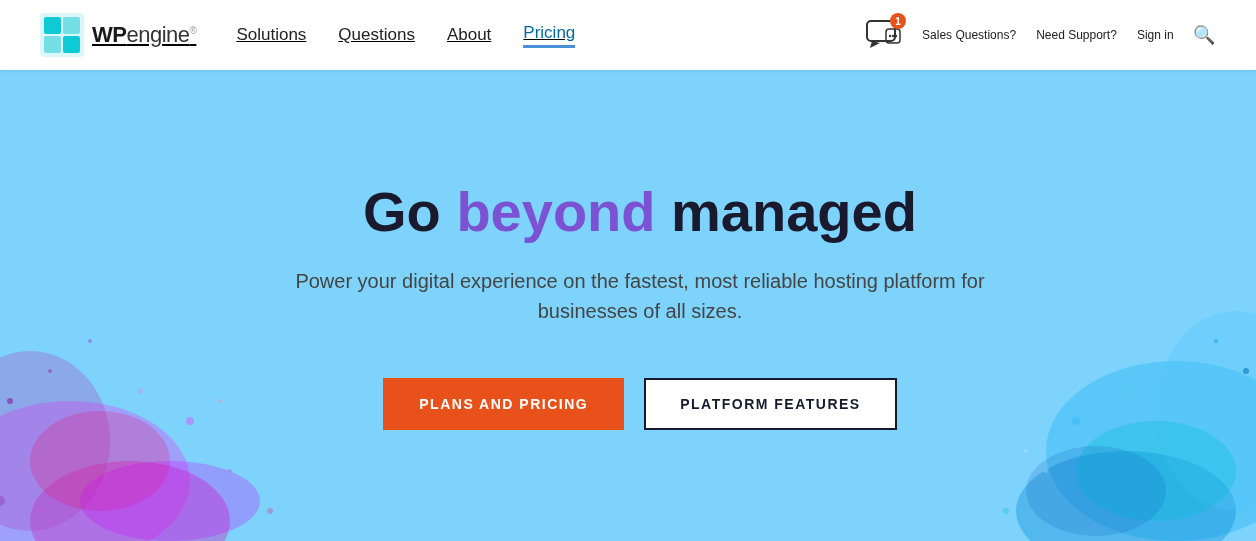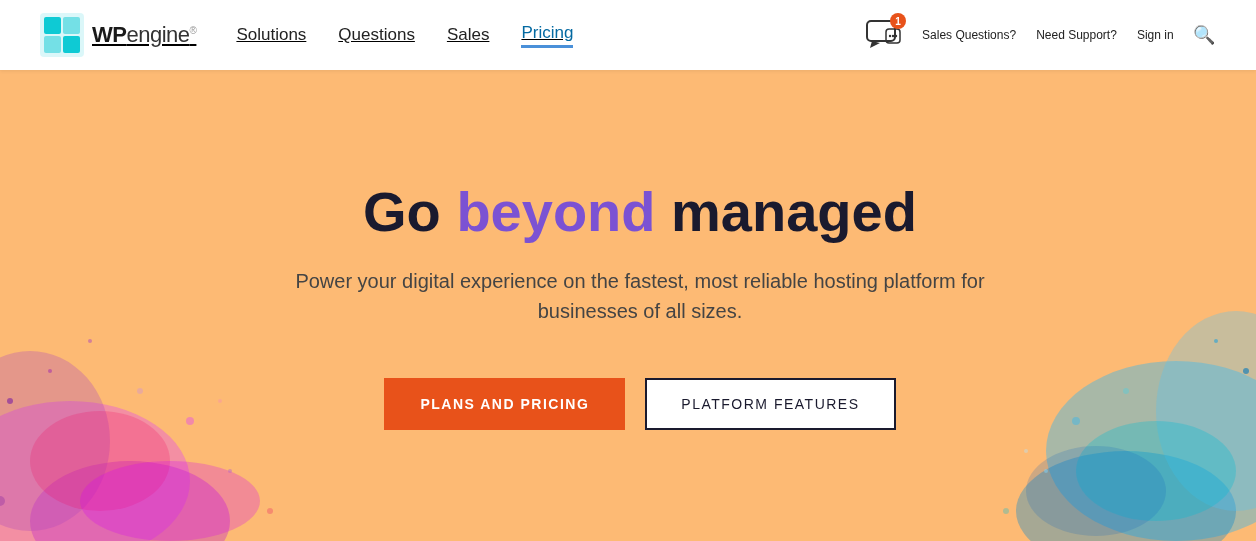--- a/index.html
+++ b/index.html
@@ -123,21 +123,21 @@
       cursor: pointer;
       font-size: 18px;
       color: #333;
     }
 
     
     .hero {
       position: relative;
       width: 100%;
       height: 471px;
-      background: #fdba74;
+      background: #7dd3fc;
       display: flex;
       flex-direction: column;
       align-items: center;
       justify-content: center;
       overflow: hidden;
       text-align: center;
       padding-left: 24px;
     }
 
     
@@ -204,21 +204,21 @@
       text-transform: uppercase;
       cursor: pointer;
     }
 
     .btn-secondary {
       background: #fff;
       color: #1a1a2e;
       border: 2px solid #1a1a2e;
       padding: 16px 34px;
       font-size: 14px;
-      font-weight: 400;
+      font-weight: 700;
       letter-spacing: 1.5px;
       text-transform: uppercase;
       cursor: pointer;
     }
 
     .header-left {
       display: flex;
       align-items: center;
       text-decoration: underline;
     }
@@ -243,21 +243,21 @@
         <rect x="23" y="23" width="17" height="17" rx="2" fill="#0ecad4"></rect>
       </svg>
       <div class="logo-text">
         <strong>WP</strong><em>engine</em><sup style="font-size:10px; color:#999;">®</sup>
       </div>
     </div>
 
     <nav>
       <a href="#">Solutions</a>
       <a href="#">Questions</a>
-      <a href="#">Sales</a>
+      <a href="#">About</a>
       <a href="#" class="active">Pricing</a>
     </nav>
   </div>
 
   <div class="header-right">
     <div class="chat-icon-wrap">
       <svg class="chat-bubble" viewBox="0 0 36 32" xmlns="http://www.w3.org/2000/svg">
         <rect x="1" y="4" width="28" height="20" rx="4" fill="none" stroke="#333" stroke-width="2"></rect>
         <path d="M6 24 L4 31 L14 26" fill="#333"></path>
         <rect x="20" y="12" width="14" height="14" rx="3" fill="none" stroke="#333" stroke-width="1.5"></rect>

